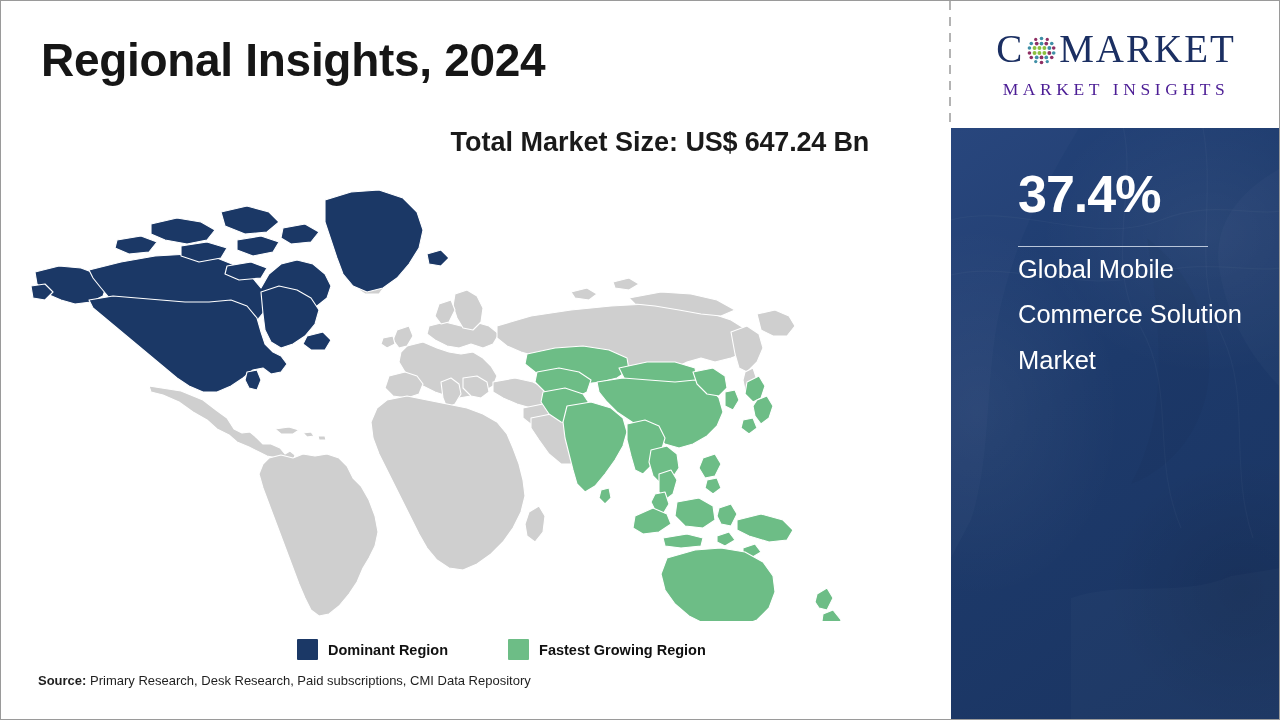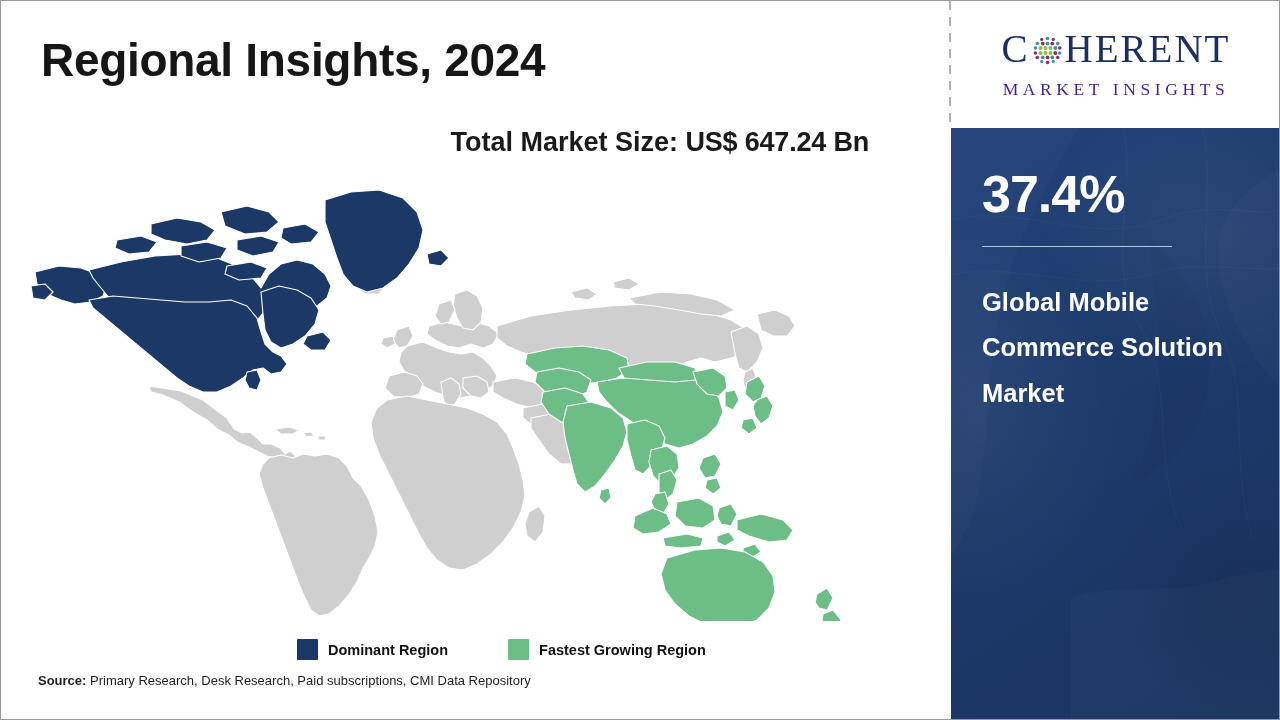--- a/index.html
+++ b/index.html
@@ -91,36 +91,36 @@
       radial-gradient(ellipse 240px 200px at 78% 18%, rgba(255,255,255,0.055), rgba(255,255,255,0) 70%),
       radial-gradient(ellipse 200px 260px at 8% 48%, rgba(255,255,255,0.05), rgba(255,255,255,0) 72%),
       radial-gradient(ellipse 190px 190px at 88% 78%, rgba(0,0,0,0.10), rgba(0,0,0,0) 70%),
       linear-gradient(145deg,#24437a 0%,#1d3a6b 42%,#1a3461 100%);
     overflow:hidden;
   }
   .panel-texture{
     position:absolute;inset:0;pointer-events:none;opacity:.55;
   }
   .panel-texture svg{width:100%;height:100%;display:block;}
-  .panel-inner{position:relative;padding:40px 28px 0 31px;}
+  .panel-inner{position:relative;padding:40px 28px 0 67px;}
   .stat-value{
     font-size:52px;font-weight:bold;color:#ffffff;line-height:1.02;
     letter-spacing:-1px;
   }
   .stat-caption{
     margin-top:9px;font-size:17.5px;color:#f2f5fa;line-height:1.47;
     max-width:268px;
   }
   .stat-caption .region{font-weight:bold;color:#ffffff;}
   .panel-rule{
     margin-top:25px;width:190px;height:1px;background:#b9c6da;
   }
   .market-name{
-    margin-top:33px;font-size:25.5px;color:#ffffff;line-height:1.78;
-    font-weight:700;max-width:250px;
+    font-size:25.5px;color:#ffffff;line-height:1.78;
+    font-weight:400;max-width:250px;
   }
 </style>
 </head>
 <body>
 
 <div class="frame">
 
   <div class="left-pane">
 
     <div class="page-title">Regional Insights, 2024</div>
@@ -349,21 +349,21 @@
               <circle cx="14.2" cy="28.4" r="2.3" fill="#3f8fa6"></circle>
               <circle cx="20" cy="28.4" r="2.3" fill="#8e2f63"></circle>
               <circle cx="25.8" cy="28.4" r="2.3" fill="#3f8fa6"></circle>
               <circle cx="32.4" cy="28.5" r="2.2" fill="#8e2f63"></circle>
               <circle cx="13" cy="33.4" r="2.0" fill="#3f8fa6"></circle>
               <circle cx="27" cy="33.4" r="2.0" fill="#3f8fa6"></circle>
               <circle cx="20" cy="34.5" r="2.2" fill="#8e2f63"></circle>
             </g>
           </svg>
         </span>
-        <span>HERENT</span>
+        <span>MARKET</span>
       </div>
       <div class="logo-sub">MARKET INSIGHTS</div>
     </div>
   </div>
 
   <div class="stat-panel">
     <div class="panel-texture">
       <svg viewBox="0 0 330 593" preserveAspectRatio="none">
         <g fill="none" stroke="#ffffff" stroke-opacity="0.055" stroke-width="1.2">
           <path d="M-10,95 C60,70 140,120 210,92 C270,68 310,95 345,78"></path>

